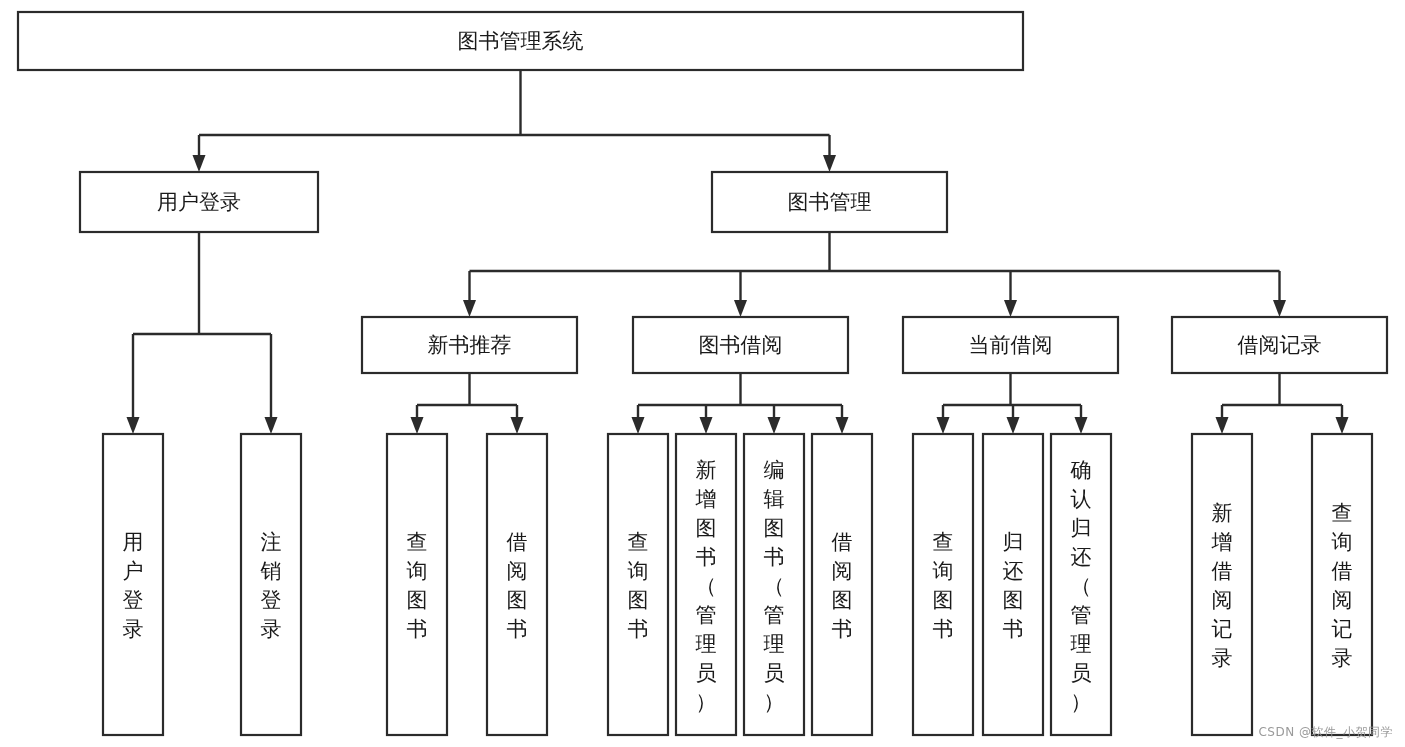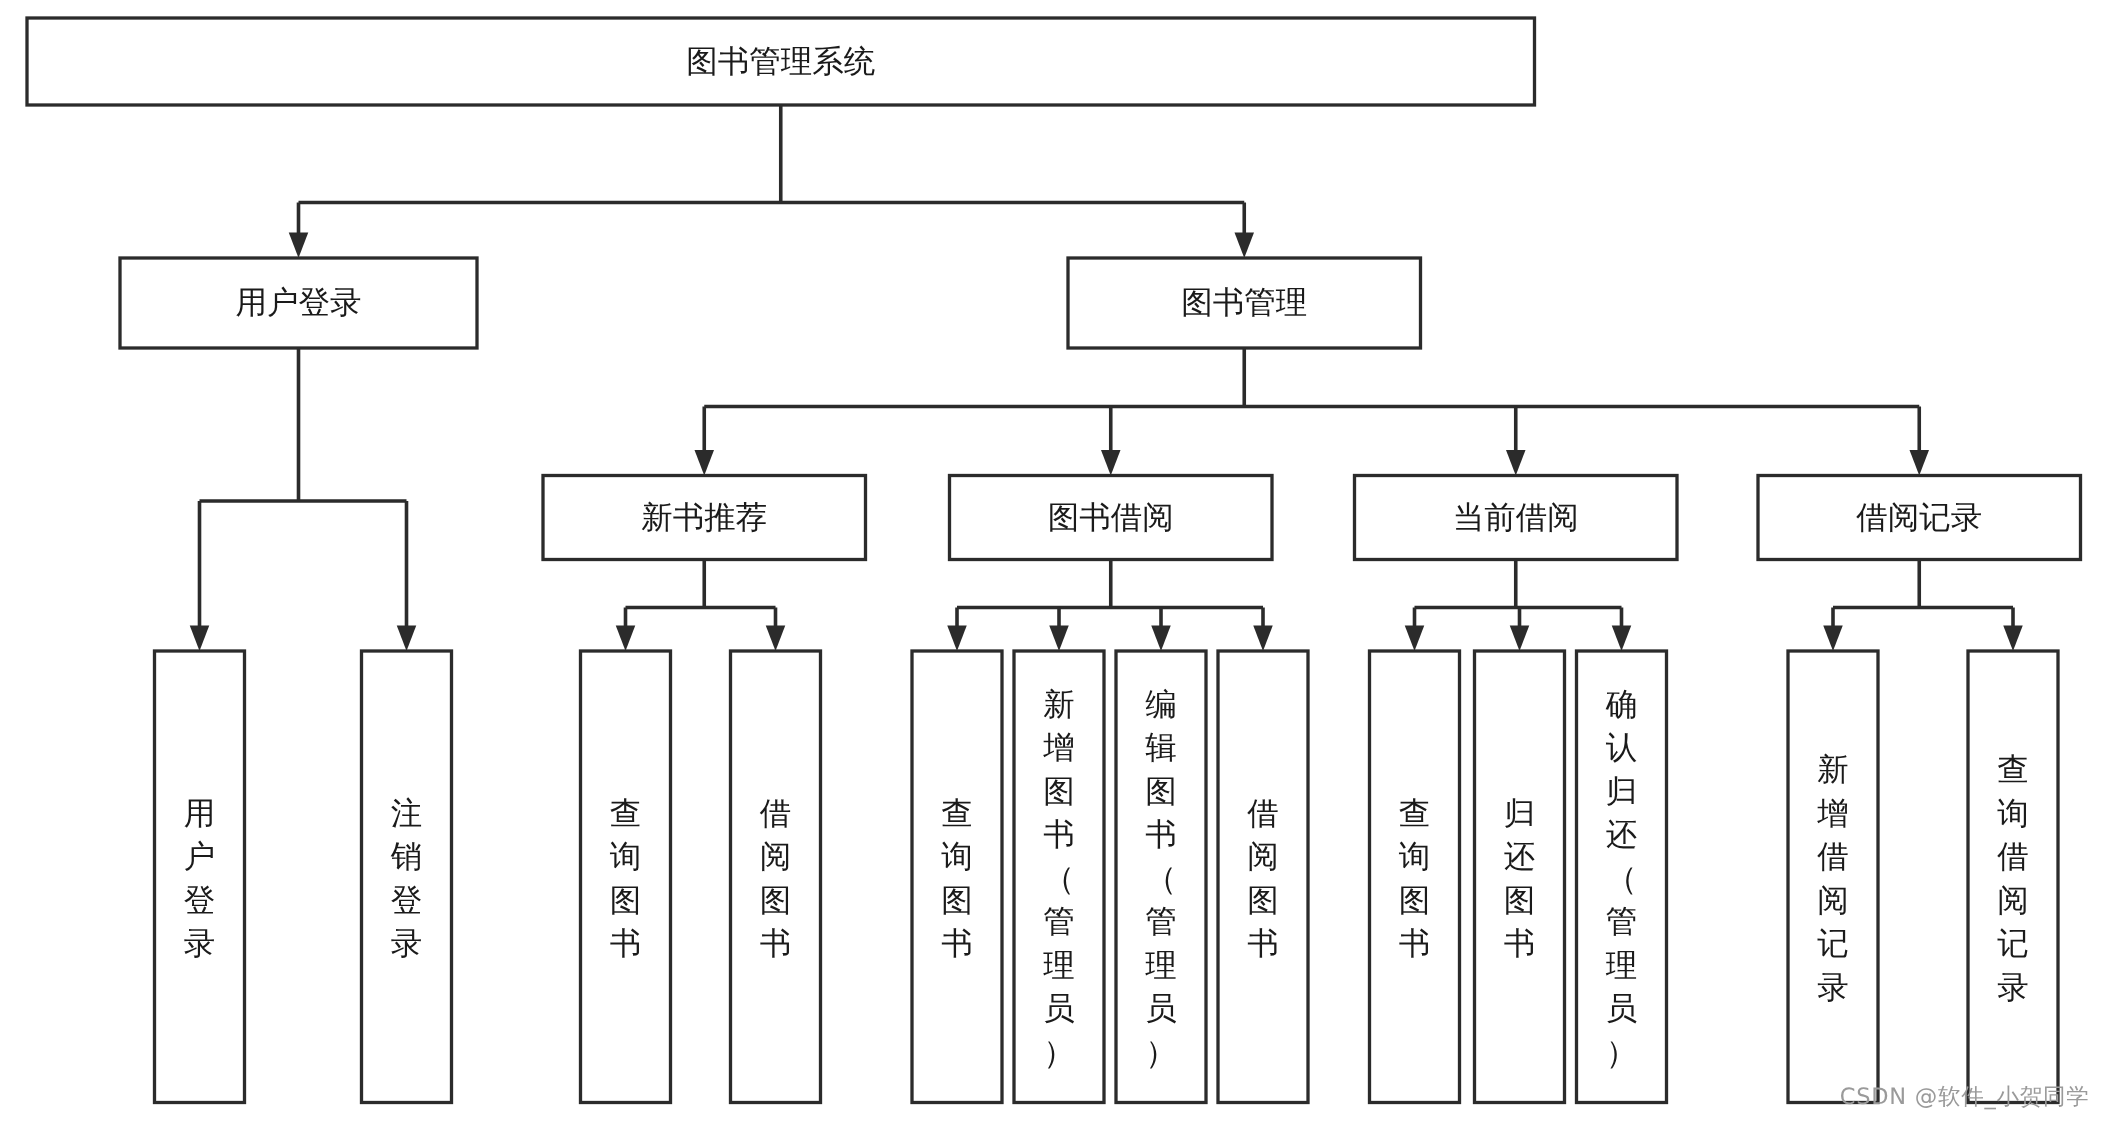--- a/index.html
+++ b/index.html
@@ -54,21 +54,21 @@
     fill: #1a1a1a;
     font-family: "DejaVu Sans", "Liberation Sans", sans-serif;
     font-size: 21px;
     text-anchor: middle;
   }
   .watermark {
     position: absolute;
     right: 12px;
     bottom: 6px;
     font-family: "DejaVu Sans", "Liberation Sans", sans-serif;
-    font-size: 15px;
+    font-size: 12px;
     color: #9a9a9a;
     letter-spacing: 0.5px;
     white-space: nowrap;
     pointer-events: none;
   }
 </style>
 </head>
 <body>
 
 <div id="diagram-root">

